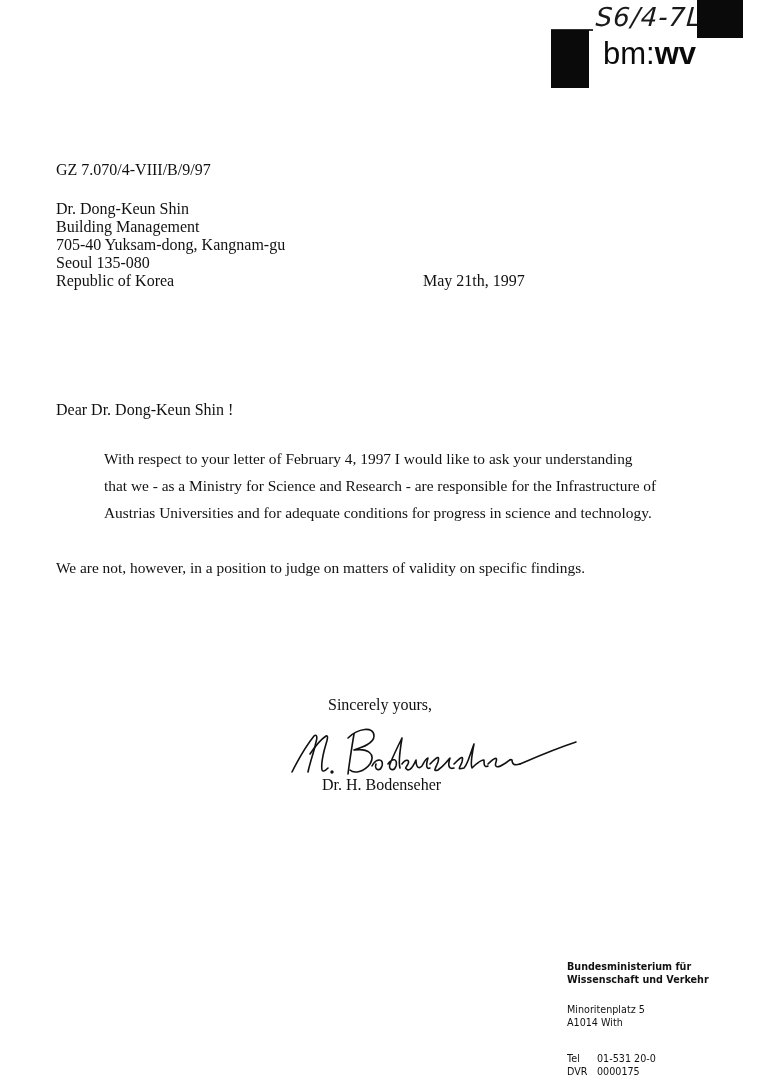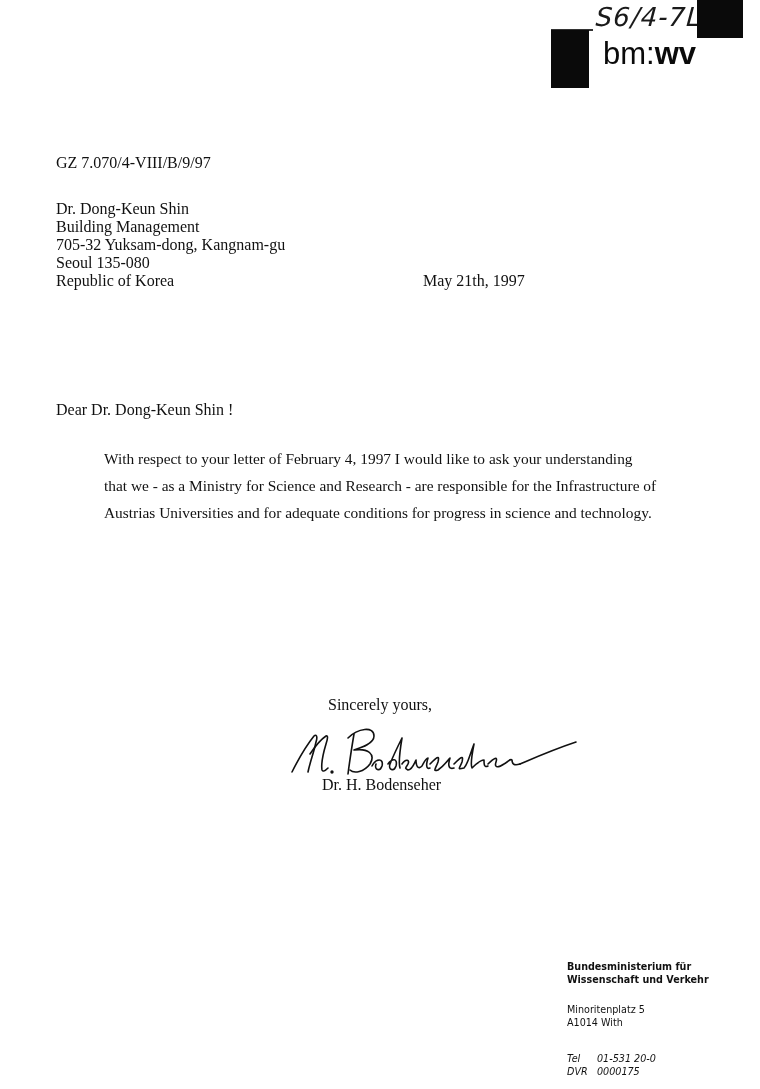--- a/index.html
+++ b/index.html
@@ -50,21 +50,21 @@
       letter-spacing: 0px;
     }
     .logo-text .bold { font-weight: bold; }
 
     
     .text {
       font-size: 16px;
       line-height: 18px;
       white-space: nowrap;
     }
-    .ref-number { left: 56px; top: 154px; }
+    .ref-number { left: 56px; top: 161px; }
     .address { left: 56px; top: 200px; }
     .address div { height: 18px; line-height: 18px; }
     .date { left: 423px; top: 272px; }
     .salutation { left: 56px; top: 401px; }
 
     .para1 { left: 56px; top: 450px; font-size: 15.4px; margin-left: 48px; }
     .para1 div { height: 27px; line-height: 18px; }
     .para2 { left: 56px; top: 559px; font-size: 15.4px; }
     .para2 div { height: 27px; line-height: 18px; }
 
@@ -76,56 +76,57 @@
     .footer {
       left: 567px;
       font-family: "DejaVu Sans", sans-serif;
       font-size: 9.6px;
       line-height: 13px;
       color: #111;
       white-space: nowrap;
     }
     .footer-name { top: 960px; font-weight: bold; }
     .footer-address { top: 1003px; }
-    .footer-contact { top: 1052px; font-style: italic; }
+    .footer-contact { top: 1052px; }
     .footer-contact .tel-label { display: inline-block; width: 30px; }
     .footer-contact .dvr-label { display: inline-block; width: 30px; }
   </style>
 </head>
 <body>
 
 <div class="abs handwritten-ref">S6/4-7L</div>
 <div class="abs redact-top"></div>
 <div class="abs logo-underline"></div>
 <div class="abs logo-block"></div>
 <div class="abs logo-text">
   <span>bm:</span><span class="bold">wv</span>
 </div>
 
 <div class="abs text ref-number">GZ 7.070/4-VIII/B/9/97</div>
 
 <div class="abs text address">
   <div>Dr. Dong-Keun Shin</div>
   <div>Building Management</div>
-  <div>705-32 Yuksam-dong, Kangnam-gu</div>
+  <div>705-40 Yuksam-dong, Kangnam-gu</div>
   <div>Seoul 135-080</div>
   <div>Republic of Korea</div>
 </div>
 
 <div class="abs text date">May 21th, 1997</div>
 
 <div class="abs text salutation">Dear Dr. Dong-Keun Shin !</div>
 
 <div class="abs text para1">
   <div>With respect to your letter of February 4, 1997 I would like to ask your understanding</div>
   <div>that we - as a Ministry for Science and Research - are responsible for the Infrastructure of</div>
   <div>Austrias Universities and for adequate conditions for progress in science and technology.</div>
 </div>
 
 <div class="abs text para2">
+  <div>We are not, however, in a position to judge on matters of validity on specific findings.</div>
 </div>
 
 <div class="abs text closing">Sincerely yours,</div>
 
 <div class="abs signature">
   <svg width="290" height="56" viewBox="0 0 290 56" xmlns="http://www.w3.org/2000/svg">
     <g fill="none" stroke="#111" stroke-width="1.6" stroke-linecap="round" stroke-linejoin="round">
 
       <path d="M4 48 C 10 36, 18 22, 26 12 C 28 10, 30 12, 28 18 C 26 28, 22 38, 20 48"></path>
       <path d="M22 30 C 26 24, 32 16, 38 12 C 40 11, 40 14, 38 20 C 35 30, 33 40, 34 46 C 35 48, 37 47, 40 44"></path>

